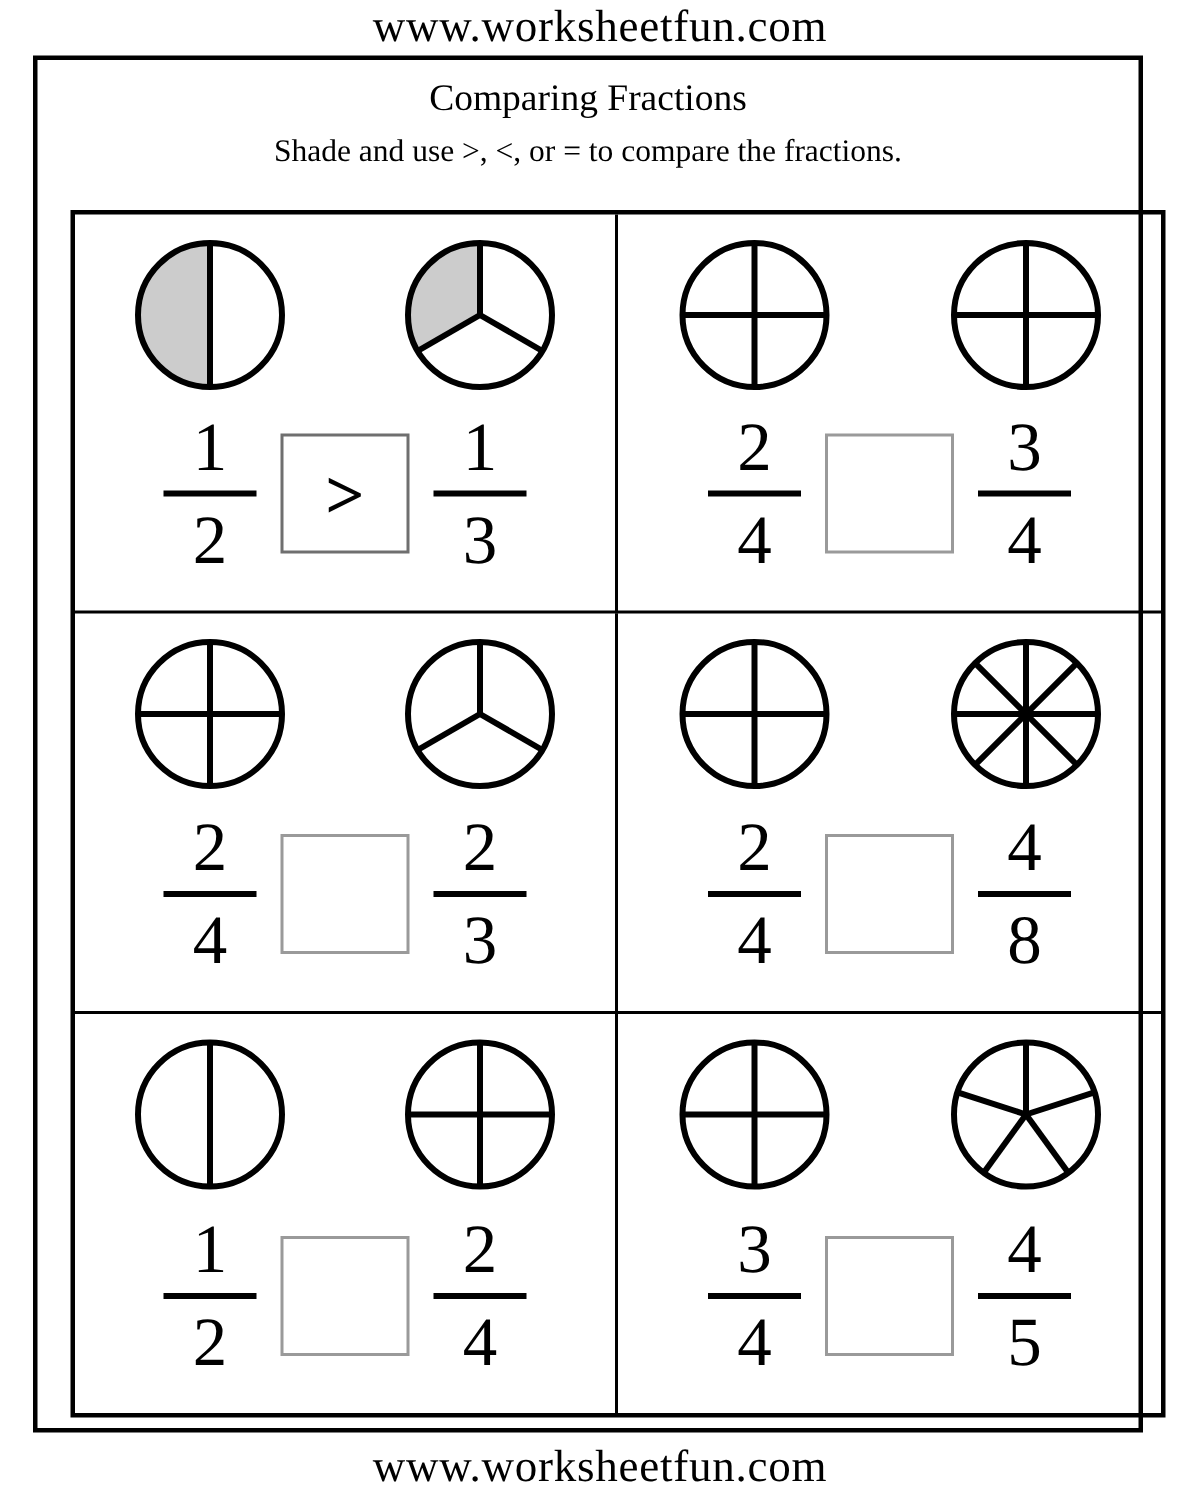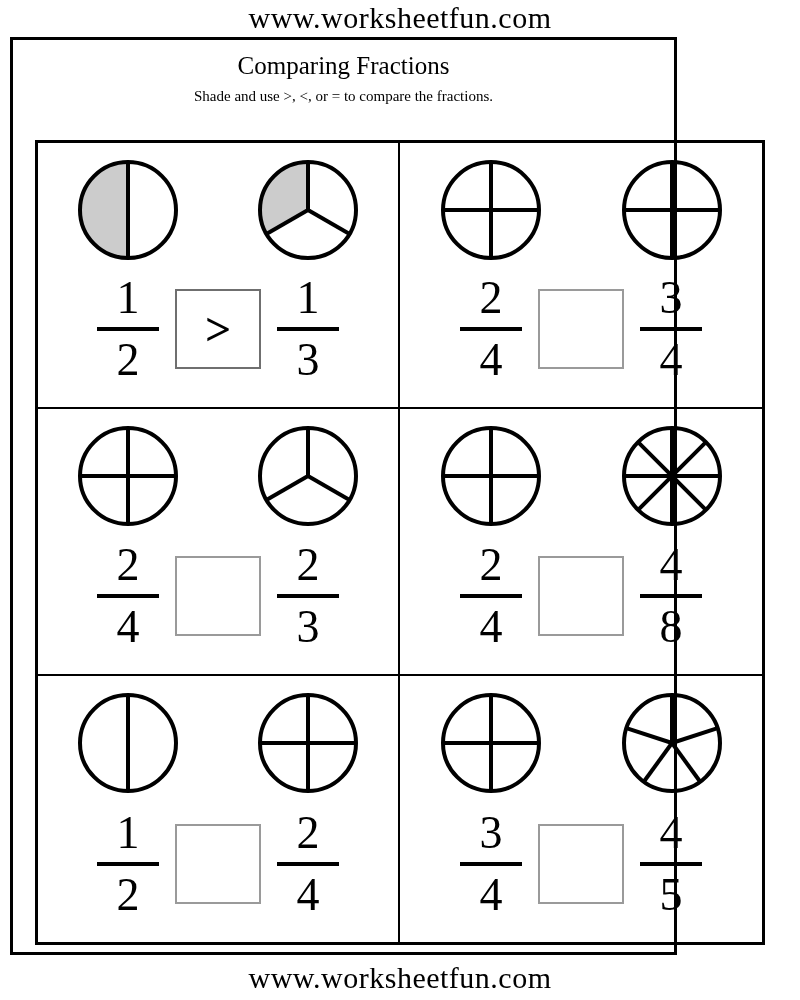--- a/index.html
+++ b/index.html
@@ -44,23 +44,23 @@
     height: 40px;
     text-align: center;
     font-size: 30px;
     line-height: 40px;
     font-family: "Liberation Serif", serif;
     letter-spacing: 0.5px;
   }
 
   .sheet-border {
     position: absolute;
-    left: 10px;
+    left: 22px;
     top: 37px;
-    width: 667px;
+    width: 740px;
     height: 918px;
     border: 3px solid #000;
     box-sizing: border-box;
   }
 
   .title {
     position: absolute;
     left: 0;
     top: 12px;
     width: 100%;
@@ -68,21 +68,21 @@
     font-size: 25px;
     font-family: "Liberation Serif", serif;
   }
 
   .subtitle {
     position: absolute;
     left: 0;
     top: 48px;
     width: 100%;
     text-align: center;
-    font-size: 15px;
+    font-size: 21px;
     font-family: "Liberation Serif", serif;
   }
 
   .grid {
     position: absolute;
     left: 22px;
     top: 100px;
     width: 730px;
     height: 805px;
     border: 3px solid #000;

